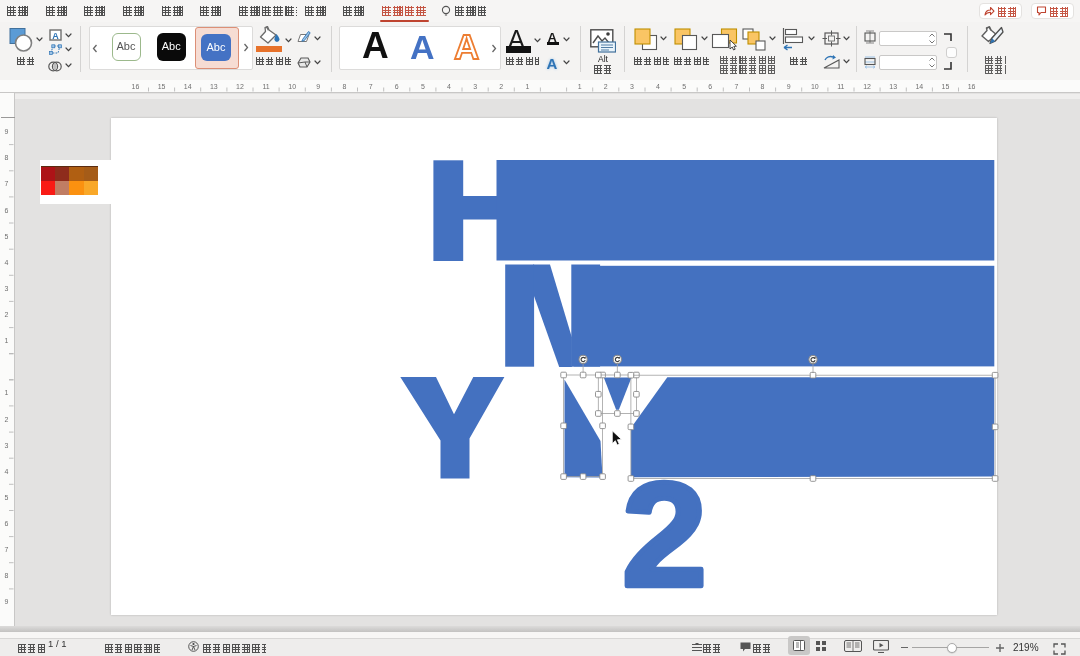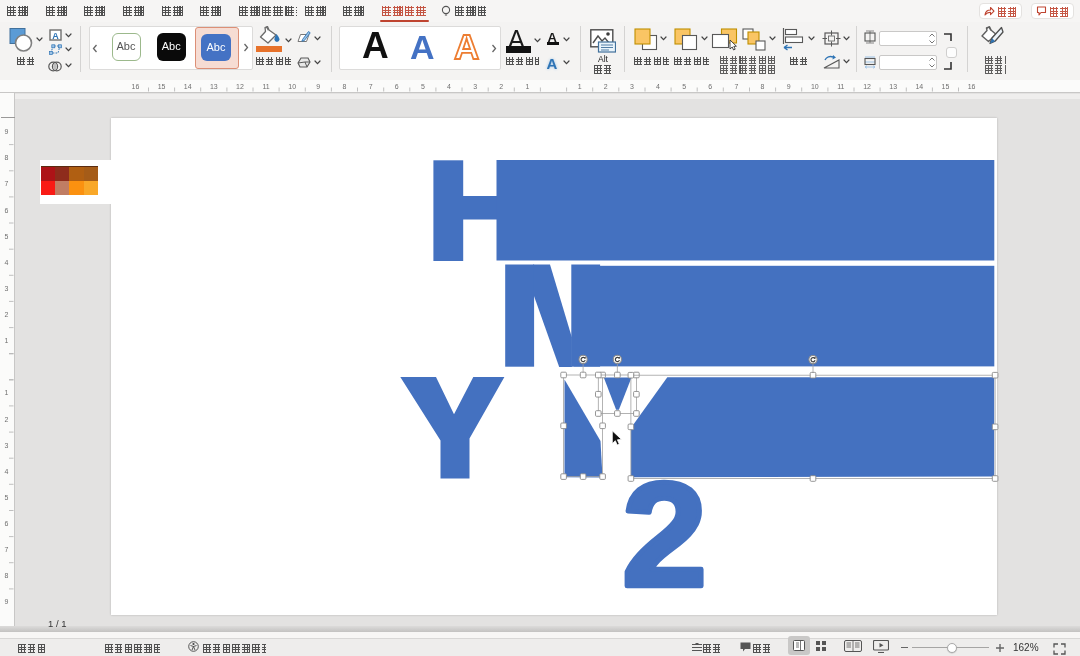--- a/index.html
+++ b/index.html
@@ -405,21 +405,21 @@
     <rect x="810.2" y="475.7" width="5.6" height="5.6" rx="1" fill="#fff" stroke="#8a8a8a" stroke-width="0.9"></rect>
     <rect x="992.3000000000001" y="372.4" width="5.6" height="5.6" rx="1" fill="#fff" stroke="#8a8a8a" stroke-width="0.9"></rect>
     <rect x="992.3000000000001" y="424.05" width="5.6" height="5.6" rx="1" fill="#fff" stroke="#8a8a8a" stroke-width="0.9"></rect>
     <rect x="992.3000000000001" y="475.7" width="5.6" height="5.6" rx="1" fill="#fff" stroke="#8a8a8a" stroke-width="0.9"></rect>
     <path d="M612.3,430.8 L612.3,443.6 L615.3,440.7 L617.2,445.0 L619.3,444.1 L617.4,439.8 L621.5,439.4 Z" fill="#101010" stroke="#fff" stroke-width="0.8"></path>
   </svg>
 <div class="ab" style="left:0;top:625.5px;width:1080px;height:6.5px;background:linear-gradient(#dcdbda,#c3c2c1)"></div>
 <div class="ab" style="left:0;top:632px;width:1080px;height:6px;background:#f7f6f5"></div>
 <div class="ab" style="left:0;top:638px;width:1080px;height:18px;background:#eeedec;border-top:1px solid #d8d7d6"></div>
 <div class="zh" style="left:18px;top:644px;width:27px;height:9px;background-image:repeating-linear-gradient(90deg,transparent 0 7.6px,#eeedec 7.6px 9.8px),repeating-linear-gradient(0deg,#343434 0 1.3px,transparent 1.3px 2.6px),repeating-linear-gradient(90deg,#343434 0 1.1px,transparent 1.1px 2.9px);opacity:0.84"></div>
-<div class="ab" style="left:48px;top:618px;font-size:9.5px;color:#333">1 / 1</div>
+<div class="ab" style="left:48px;top:638px;font-size:9.5px;color:#333">1 / 1</div>
 <div class="zh" style="left:105px;top:644px;width:55px;height:9px;background-image:repeating-linear-gradient(90deg,transparent 0 7.6px,#eeedec 7.6px 9.8px),repeating-linear-gradient(0deg,#343434 0 1.3px,transparent 1.3px 2.6px),repeating-linear-gradient(90deg,#343434 0 1.1px,transparent 1.1px 2.9px);opacity:0.84"></div>
 <svg class="ab" style="left:188px;top:641px" width="11" height="11" viewBox="0 0 11 11">
     <circle cx="5.5" cy="5.5" r="4.8" fill="none" stroke="#444" stroke-width="0.9"></circle>
     <circle cx="5.5" cy="3" r="1.1" fill="#444"></circle>
     <path d="M2.5 4.5 L5.5 5.5 L8.5 4.5 M5.5 5.5 L4 9 M5.5 5.5 L7 9" stroke="#444" stroke-width="0.9" fill="none"></path>
   </svg>
 <div class="zh" style="left:203px;top:644px;width:63px;height:9px;background-image:repeating-linear-gradient(90deg,transparent 0 7.6px,#eeedec 7.6px 9.8px),repeating-linear-gradient(0deg,#343434 0 1.3px,transparent 1.3px 2.6px),repeating-linear-gradient(90deg,#343434 0 1.1px,transparent 1.1px 2.9px);opacity:0.84"></div>
 <svg class="ab" style="left:692px;top:643px" width="10" height="9" viewBox="0 0 10 9">
     <path d="M0 1.5 H10 M0 4.5 H10 M0 7.5 H10" stroke="#555" stroke-width="1"></path>
     <path d="M3 0 L5 2 L7 0" fill="#555"></path>
@@ -449,16 +449,16 @@
     <rect x="0.5" y="0.5" width="15" height="9.5" rx="1" fill="none" stroke="#555" stroke-width="1.1"></rect>
     <path d="M6.5 3 L10.5 5.2 L6.5 7.4 Z" fill="#555"></path>
     <path d="M5 12.5 H11" stroke="#555" stroke-width="1.1"></path>
   </svg>
 <div class="ab" style="left:901px;top:646.5px;width:7px;height:1.6px;background:#666"></div>
 <div class="ab" style="left:912px;top:646.8px;width:77px;height:1.6px;background:#a6a5a4"></div>
 <div class="ab" style="left:946.5px;top:642.5px;width:10.5px;height:10.5px;background:#fff;border:1px solid #aaa;border-radius:50%;box-shadow:0 0.5px 1px rgba(0,0,0,.2)"></div>
 <svg class="ab" style="left:995px;top:643px" width="10" height="10" viewBox="0 0 10 10">
     <path d="M5 1 V9 M1 5 H9" stroke="#666" stroke-width="1.4"></path>
   </svg>
-<div class="ab" style="left:1013px;top:642px;font-size:10px;color:#333">162%</div>
+<div class="ab" style="left:1013px;top:642px;font-size:10px;color:#333">219%</div>
 <svg class="ab" style="left:1053px;top:642.5px" width="13" height="12" viewBox="0 0 13 12">
     <path d="M1 4.5 V1 H5 M8 1 H12 V4.5 M12 7.5 V11 H8 M5 11 H1 V7.5" stroke="#555" stroke-width="1.3" fill="none"></path>
     <path d="M4 4 L6.5 6 L4 8 M9 4 L6.5 6 L9 8" stroke="#555" stroke-width="0" fill="none"></path>
   </svg>
 </body></html>

